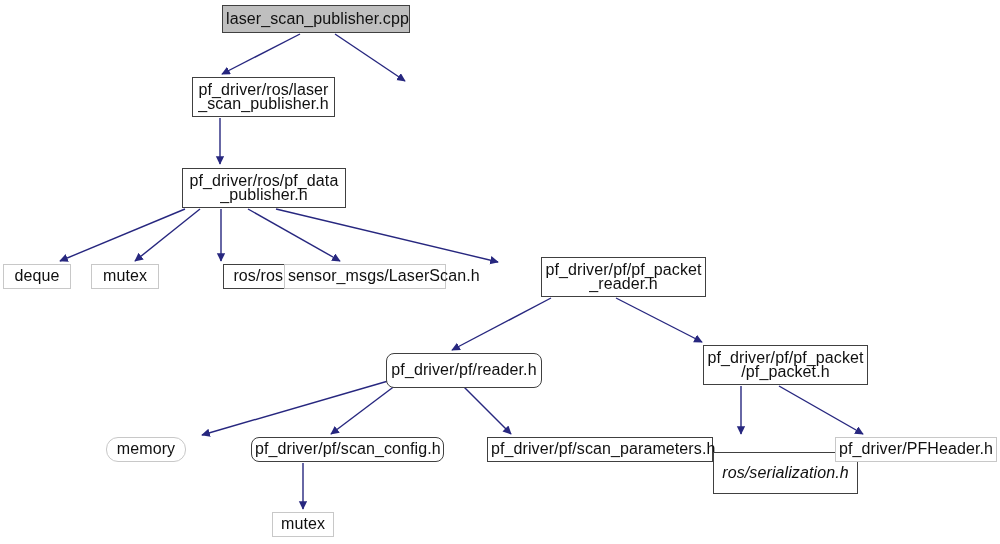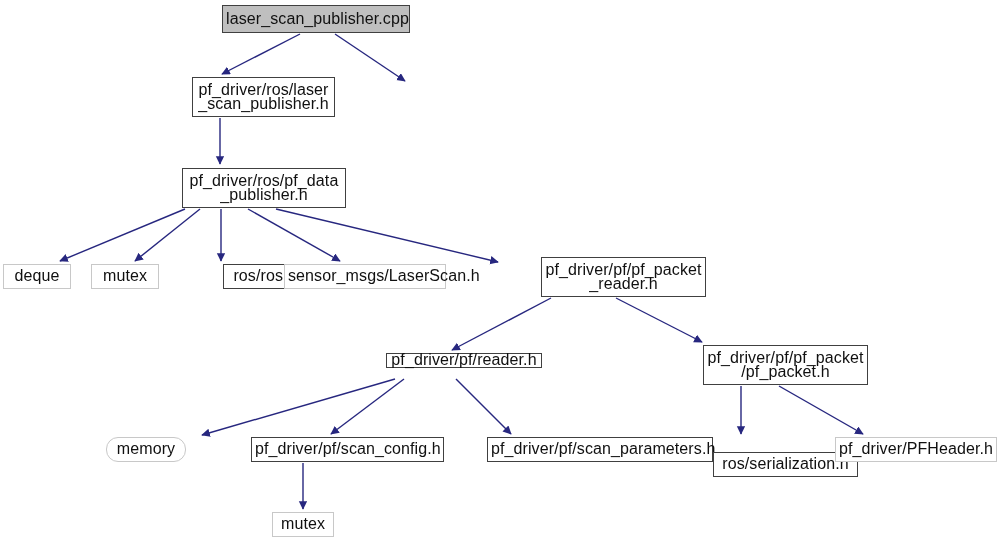--- a/index.html
+++ b/index.html
@@ -85,22 +85,22 @@
     <div class="node linked" style="left: 148px; top: 77px; width: 143px; height: 40px;"><span>pf_driver/ros/laser
 _scan_publisher.h</span></div>
     <div class="node linked" style="left: 138px; top: 168px; width: 164px; height: 40px;"><span>pf_driver/ros/pf_data
 _publisher.h</span></div>
     <div class="node " style="left: 3px; top: 264px; width: 68px; height: 25px;"><span>deque</span></div>
     <div class="node " style="left: 91px; top: 264px; width: 68px; height: 25px;"><span>mutex</span></div>
     <div class="node linked" style="left: 179px; top: 264px; width: 84px; height: 25px;"><span>ros/ros.h</span></div>
     <div class="node " style="left: 284px; top: 264px; width: 162px; height: 25px;"><span>sensor_msgs/LaserScan.h</span></div>
     <div class="node linked" style="left: 497px; top: 257px; width: 165px; height: 40px;"><span>pf_driver/pf/pf_packet
 _reader.h</span></div>
-    <div class="node linked" style="left: 342px; top: 353px; width: 156px; height: 15px;"><span>pf_driver/pf/reader.h</span></div>
+    <div class="node linked" style="left: 342px; top: 353px; width: 156px; height: 35px; border-radius: 8px;"><span>pf_driver/pf/reader.h</span></div>
     <div class="node linked" style="left: 659px; top: 345px; width: 165px; height: 40px;"><span>pf_driver/pf/pf_packet
 /pf_packet.h</span></div>
     <div class="node " style="left: 106px; top: 437px; width: 80px; height: 25px; border-radius: 12px;"><span>memory</span></div>
-    <div class="node linked" style="left: 207px; top: 437px; width: 193px; height: 25px;"><span>pf_driver/pf/scan_config.h</span></div>
+    <div class="node linked" style="left: 207px; top: 437px; width: 193px; height: 25px; border-radius: 8px;"><span>pf_driver/pf/scan_config.h</span></div>
     <div class="node linked" style="left: 443px; top: 437px; width: 226px; height: 25px;"><span>pf_driver/pf/scan_parameters.h</span></div>
-    <div class="node linked" style="left: 669px; top: 452px; width: 145px; height: 25px;"><span>ros/serialization.h</span></div>
+    <div class="node linked" style="left: 669px; top: 452px; width: 145px; height: 42px; font-style: italic;"><span>ros/serialization.h</span></div>
     <div class="node " style="left: 835px; top: 437px; width: 162px; height: 25px;"><span>pf_driver/PFHeader.h</span></div>
     <div class="node " style="left: 272px; top: 512px; width: 62px; height: 25px;"><span>mutex</span></div>
   </div>
 
 </body></html>

